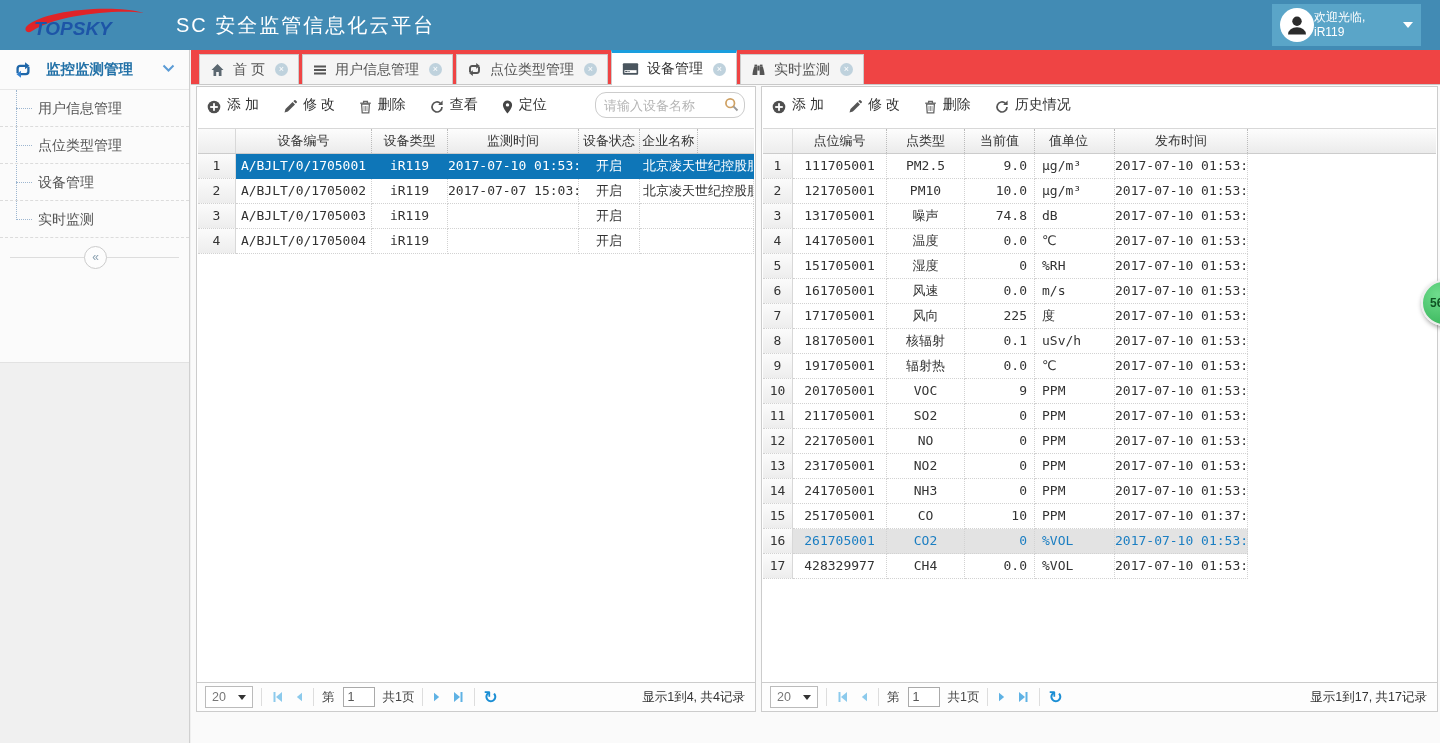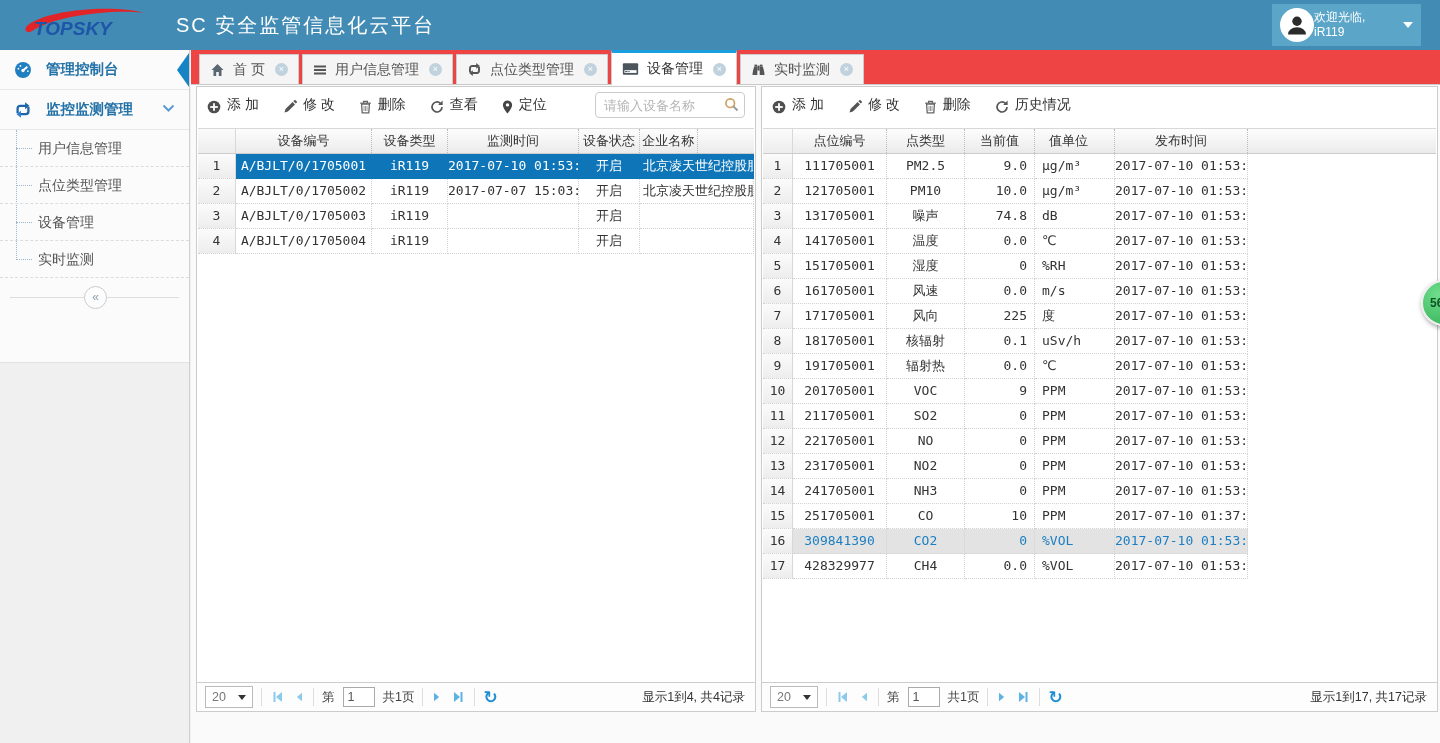--- a/index.html
+++ b/index.html
@@ -40,21 +40,21 @@
   .tab.active { height:35px; background:#fff; border-top:3px solid #1a9ede; color:#333; z-index:7; margin-bottom:-1px; }
 
   
   .panel { position:absolute; top:86px; height:626px; background:#fff; border:1px solid #ccc; z-index:5; display:flex; flex-direction:column; }
   #device-panel { left:196px; width:560px; }
   #point-panel  { left:761px; width:677px; }
   .toolbar { height:36px; display:flex; align-items:center; padding:0 10px; gap:24px; flex:0 0 36px; }
   .tbtn { display:flex; align-items:flex-end; gap:6px; font-size:14px; color:#333; cursor:pointer; }
   .tbtn .icn { display:flex; color:#555; }
   .search-wrap { margin-left:auto; position:relative; }
-  .search-wrap input { width:150px; height:26px; border:1px solid #ccc; border-radius:4px; padding:0 26px 0 8px; font-size:13px; color:#555; outline:none; font-family:inherit; }
+  .search-wrap input { width:150px; height:26px; border:1px solid #ccc; border-radius:11px; padding:0 26px 0 8px; font-size:13px; color:#555; outline:none; font-family:inherit; }
   .search-wrap input::placeholder { color:#b5b5b5; }
   .search-icn { position:absolute; right:6px; top:5px; }
 
   
   .grid { margin:5px 1px 0 1px; flex:1; overflow:hidden; display:flex; flex-direction:column; }
   .grid-header { display:flex; height:26px; background:linear-gradient(#fdfdfd,#ebebeb); border-top:1px solid #d8d8d8; border-bottom:1px solid #ccc; flex:0 0 26px; }
   .grid-header .cell { line-height:24px; font-size:13px; color:#333; text-align:center; border-right:1px dotted #bbb; overflow:hidden; white-space:nowrap; }
   .grid-header .fill { flex:1; border-right:none; }
   .grid-body { flex:1; overflow:hidden; }
   .grid-row { display:flex; height:25px; cursor:pointer; }
@@ -112,34 +112,20 @@
       <div>欢迎光临,</div>
       <div>iR119</div>
     </div>
     <div class="user-caret"></div>
   </div>
 </div>
 
 <div class="content-bg"></div>
 
 <div class="sidebar">
-  <div class="side-item">
-    <span class="micon">
-      <svg width="18" height="18" viewBox="0 0 14 14">
-          <circle cx="7" cy="7" r="6.2" fill="#1f7fc0"></circle>
-          <path d="M7 7.4 L10.4 4.4" stroke="#fff" stroke-width="1.5" fill="none"></path>
-          <circle cx="7" cy="7.4" r="1.3" fill="#fff"></circle>
-          <circle cx="3.4" cy="6" r=".7" fill="#fff"></circle>
-          <circle cx="5" cy="3.8" r=".7" fill="#fff"></circle>
-          <circle cx="10.8" cy="7.8" r=".7" fill="#fff"></circle>
-        </svg>
-    </span>
-    <span class="lbl">管理控制台</span>
-    <span class="active-notch"></span>
-  </div>
   <div class="side-item">
     <span class="micon">
       <svg width="18" height="18" viewBox="0 0 14 14">
           <g fill="none" stroke="#1e66a8" stroke-width="1.8">
             <path d="M2.8 9.5 V5.8 a2 2 0 0 1 2-2 h4.6"></path>
             <path d="M11.2 4.5 v3.7 a2 2 0 0 1 -2 2 H4.6"></path>
           </g>
           <path d="M8.6 1 l3.4 2.7 -3.4 2.7 z" fill="#1e66a8"></path>
           <path d="M5.4 7.6 L2 10.3 l3.4 2.7 z" fill="#2f7fd0"></path>
         </svg>
@@ -535,21 +521,21 @@
         <div class="grid-row">
           <div class="cell c0">15</div>
           <div class="cell c1">251705001</div>
           <div class="cell c2">CO</div>
           <div class="cell c3">10</div>
           <div class="cell c4">PPM</div>
           <div class="cell c5">2017-07-10 01:37:01</div>
         </div>
         <div class="grid-row hl">
           <div class="cell c0">16</div>
-          <div class="cell c1">309841390</div>
+          <div class="cell c1">261705001</div>
           <div class="cell c2">CO2</div>
           <div class="cell c3">0</div>
           <div class="cell c4">%VOL</div>
           <div class="cell c5">2017-07-10 01:53:22</div>
         </div>
         <div class="grid-row">
           <div class="cell c0">17</div>
           <div class="cell c1">428329977</div>
           <div class="cell c2">CH4</div>
           <div class="cell c3">0.0</div>

